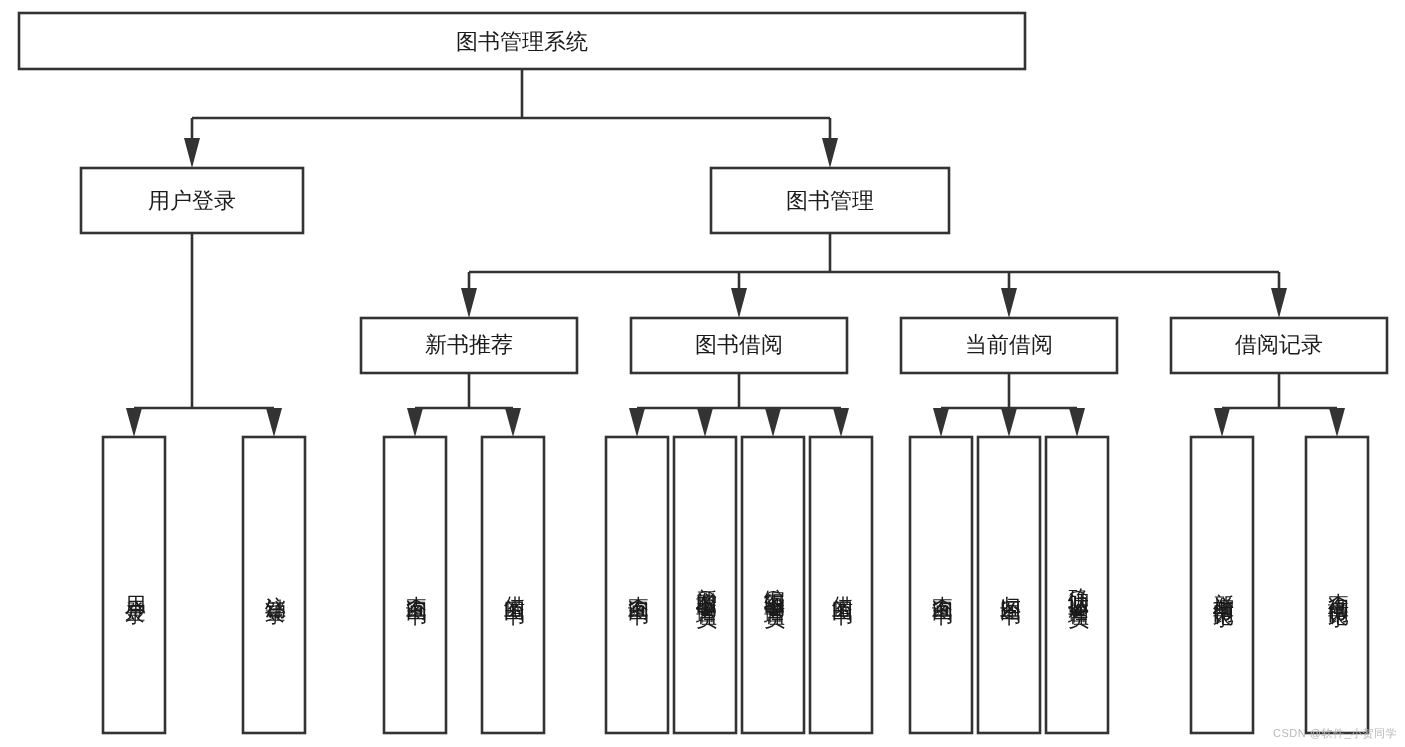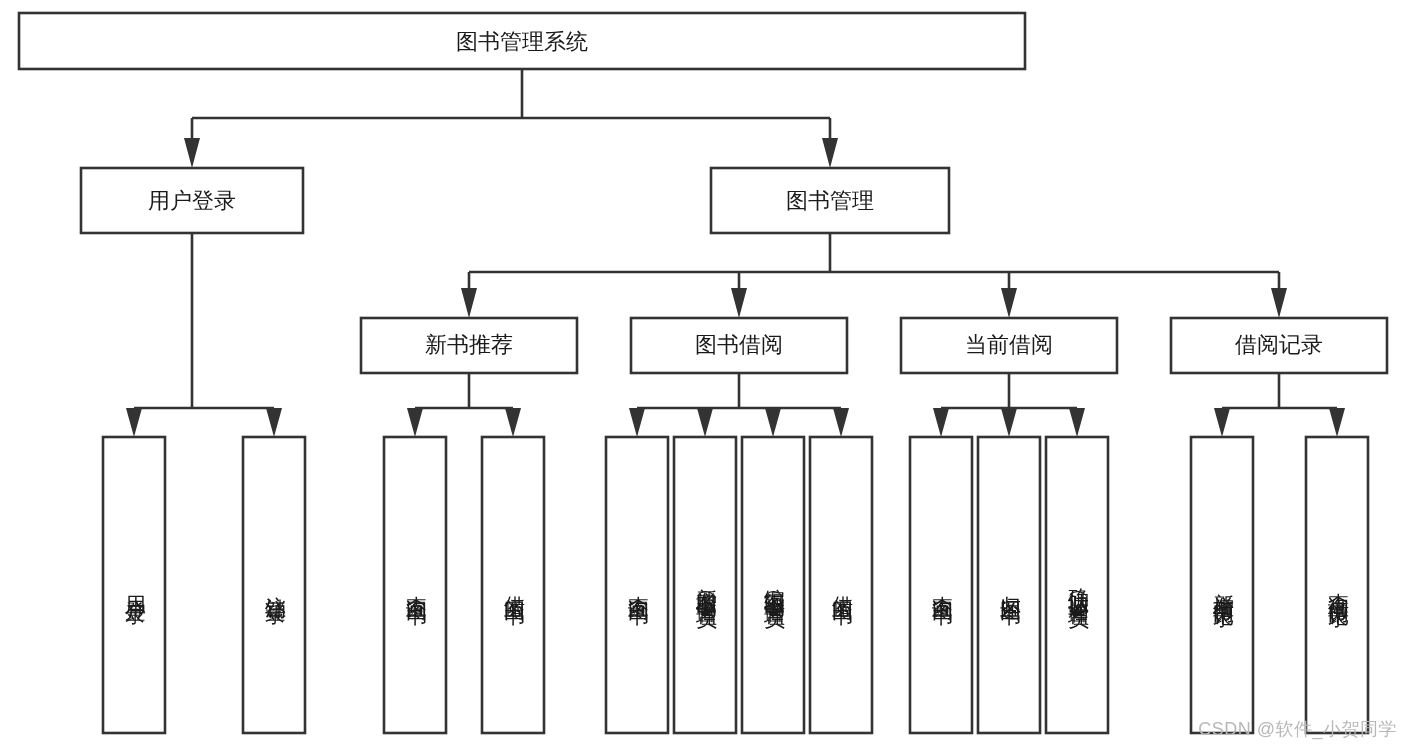--- a/index.html
+++ b/index.html
@@ -47,21 +47,21 @@
   }
   .arrow-head {
     fill: #333333;
     stroke: none;
   }
   .watermark {
     position: absolute;
     right: 8px;
     bottom: 6px;
     font-family: "Liberation Sans", "DejaVu Sans", sans-serif;
-    font-size: 18px;
+    font-size: 11px;
     color: #b8b8b8;
     letter-spacing: 0.5px;
     white-space: nowrap;
     pointer-events: none;
   }
 </style>
 </head>
 <body>
 
 <svg id="diagram" viewBox="0 0 1405 747" xmlns="http://www.w3.org/2000/svg">

